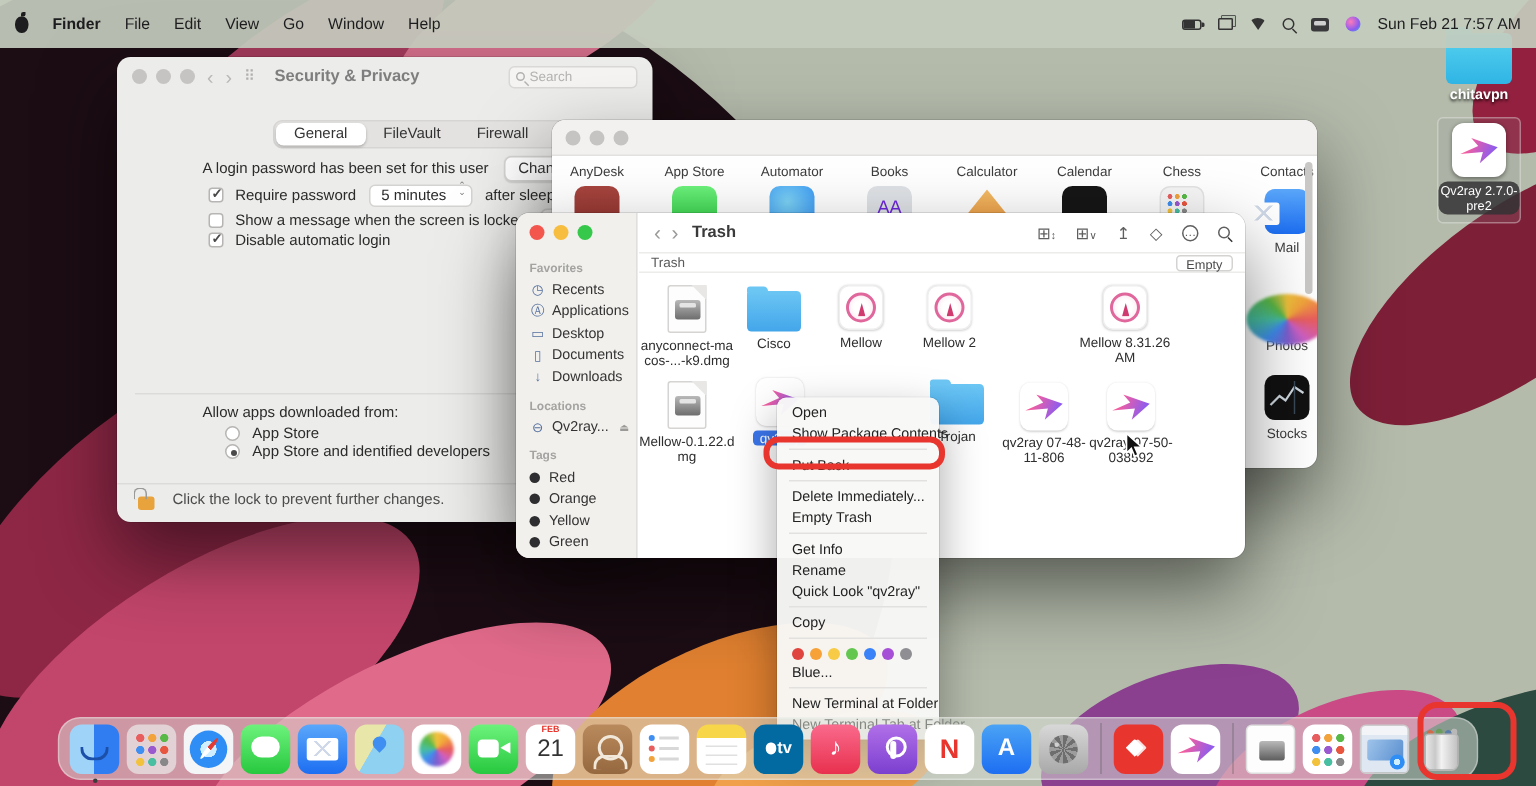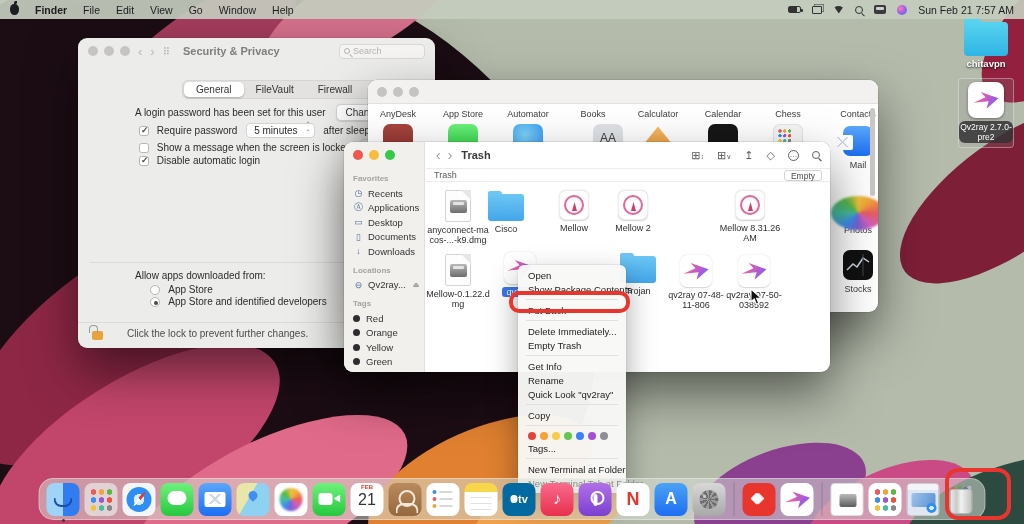--- a/index.html
+++ b/index.html
@@ -18,21 +18,21 @@
   .wp-l5 { left:250px; top:-30px; width:220px; height:80px; background:#d7718d; transform:rotate(-30deg); }
   .wp-or { left:360px; top:430px; width:240px; height:110px; background:#e08030; transform:rotate(-24deg); }
   .wp-or2 { left:470px; top:480px; width:160px; height:70px; background:#f0a04a; transform:rotate(-18deg); }
   .wp-r1 { left:880px; top:140px; width:260px; height:110px; background:#7e1f38; transform:rotate(-36deg); }
   .wp-r2 { left:960px; top:-30px; width:220px; height:100px; background:#93203f; transform:rotate(-42deg); }
   .wp-p1 { left:690px; top:450px; width:180px; height:90px; background:#8a3f8f; transform:rotate(-20deg); }
   .wp-p2 { left:800px; top:470px; width:180px; height:90px; background:#c94a85; transform:rotate(-24deg); }
   .wp-g1 { left:900px; top:460px; width:260px; height:120px; background:#2c4a40; transform:rotate(-14deg); }
 
   
-  .menubar { left:0; top:0; width:1024px; height:19px; background:rgba(196,204,190,.92); z-index:40;
+  .menubar { left:0; top:0; width:1024px; height:32px; background:rgba(196,204,190,.92); z-index:40;
              display:flex; align-items:center; font-size:10.5px; color:#1d1d1f; padding:0 10px; }
   .menubar .mi { margin-right:16px; }
   .menubar .app-name { font-weight:bold; }
   .apple { width:9px; height:11px; background:#1d1d1f; border-radius:45% 45% 48% 48%; display:inline-block; margin-right:16px; position:relative; }
   .apple::before { content:""; position:absolute; top:-3px; left:4px; width:3px; height:3px; background:#1d1d1f; border-radius:50% 0; }
   .mb-right { margin-left:auto; display:flex; align-items:center; gap:11px; }
   .mb-ic { display:inline-block; }
   .mb-batt { width:13px; height:7px; border:1px solid #333; border-radius:2px; position:relative; background:linear-gradient(90deg,#333 70%,transparent 70%); }
   .mb-batt::after { content:""; position:absolute; right:-3px; top:1.5px; width:2px; height:3px; background:#333; border-radius:0 1px 1px 0; }
   .mb-stack { width:10px; height:8px; border:1px solid #333; border-radius:1px; box-shadow:2px -2px 0 -0.5px #b9c3b3, 2px -2px 0 0 #333; }
@@ -67,21 +67,21 @@
   .btn { display:inline-block; background:#fff; border:1px solid #d4d3d1; border-radius:5px; padding:2px 8px; font-size:10px; color:#333;
          box-shadow:0 .5px 1px rgba(0,0,0,.12); }
   .btn.dis { color:#b9b8b6; background:#f2f1ef; }
   .cb { display:inline-block; width:10px; height:10px; border:1px solid #b6b5b3; background:#fff; border-radius:2.5px; vertical-align:-2px; margin-right:5px; position:relative; }
   .cb.ck::after { content:"✓"; position:absolute; left:1px; top:-2px; font-size:9px; color:#4a4a4a; font-weight:bold; }
   .rad { display:inline-block; width:10px; height:10px; border:1px solid #b6b5b3; background:#fff; border-radius:50%; vertical-align:-2px; margin-right:6px; position:relative; }
   .rad.on::after { content:""; position:absolute; left:2.5px; top:2.5px; width:4px; height:4px; border-radius:50%; background:#4a4a4a; }
   .dd { display:inline-block; background:#fff; border:1px solid #d4d3d1; border-radius:4px; padding:1px 16px 1px 7px; position:relative; }
   .dd::after { content:"⌃\A⌄"; white-space:pre; position:absolute; right:3px; top:-2px; font-size:6px; line-height:5px; color:#777; }
   .hr { position:absolute; height:1px; background:#dcdbd9; }
-  .lockrow { position:absolute; left:14px; bottom:8px; display:flex; align-items:center; gap:24px; color:#4c4c4c; }
+  .lockrow { position:absolute; left:14px; bottom:8px; display:flex; align-items:center; gap:12px; color:#4c4c4c; }
   .padlock { width:11px; height:9px; background:#e8a33c; border-radius:2px; position:relative; margin-top:5px; }
   .padlock::before { content:""; position:absolute; left:-3px; top:-6px; width:7px; height:7px; border:1.6px solid #9a9a98; border-bottom:none; border-radius:4px 4px 0 0; }
 
   
   .apps { left:368px; top:80px; width:510px; height:232px; background:#fff; z-index:8; overflow:hidden; }
   .apps-title { height:24px; background:#f2f1ef; border-bottom:1px solid #e2e1df; display:flex; align-items:center; padding:0 9px; }
   .apps-title .cap { position:absolute; left:0; right:0; text-align:center; color:#9d9c9a; font-size:10.5px; font-weight:bold; }
   .apps-label { position:absolute; font-size:9px; color:#3c3c3c; text-align:center; width:70px; transform:translateX(-50%); }
   .picon { position:absolute; width:30px; height:30px; border-radius:7px; transform:translateX(-50%); }
   .ritem { position:absolute; transform:translateX(-50%); text-align:center; width:64px; font-size:9px; color:#3c3c3c; }
@@ -316,21 +316,21 @@
   <div class="apps-label" style="left:160px; top:29px;">Automator</div>
   <div class="apps-label" style="left:225px; top:29px;">Books</div>
   <div class="apps-label" style="left:290px; top:29px;">Calculator</div>
   <div class="apps-label" style="left:355px; top:29px;">Calendar</div>
   <div class="apps-label" style="left:420px; top:29px;">Chess</div>
   <div class="apps-label" style="left:490px; top:29px;">Contacts</div>
 
   <div class="picon" style="left:30px;  top:44px; background:linear-gradient(#a8453f,#8e322d);"></div>
   <div class="picon" style="left:95px;  top:44px; background:linear-gradient(#6df27c,#27c83f);"></div>
   <div class="picon" style="left:160px; top:44px; background:radial-gradient(circle at 40% 35%,#7dd3f5,#2f8ef5);"></div>
-  <div class="picon" style="left:240px; top:44px; background:#dfe2e6; color:#404040; text-align:center; font-size:12px; line-height:28px;">AA</div>
+  <div class="picon" style="left:225px; top:44px; background:#dfe2e6; color:#6d28d9; text-align:center; font-size:12px; line-height:28px;">AA</div>
   <div class="picon" style="left:290px; top:44px; background:linear-gradient(#f5c06a,#e8913a); clip-path:polygon(50% 8%,100% 70%,100% 100%,0 100%,0 70%);"></div>
   <div class="picon" style="left:355px; top:44px; background:#161616;"></div>
   <div class="picon" style="left:420px; top:44px; background:#f6f6f6; box-shadow:inset 0 0 0 1px #e4e4e4;">
       <span class="dots9" style="transform:scale(.6); transform-origin:4px 4px;"></span>
     </div>
 
   <div class="ritem" style="left:490px; top:111px;">
     <div class="ic dk-photos"></div>
     <span>Photos</span>
   </div>
@@ -423,21 +423,21 @@
       <span>Trash</span>
       <span class="empty-btn">Empty</span>
     </div>
 
     <div class="file" style="left:32px; top:48px;">
       <div class="fi fi-dmg">
           <span class="disk"></span>
         </div>
       <div class="flabel" style="word-break:break-all;">anyconnect-macos-...-k9.dmg</div>
     </div>
-    <div class="file" style="left:80px; top:48px;">
+    <div class="file" style="left:90px; top:48px;">
       <div class="fi fi-folder"></div>
       <div class="flabel">Cisco</div>
     </div>
     <div class="file" style="left:148px; top:48px;">
       <div class="fi fi-mellow">
           <span class="ring"></span>
           <span class="tower"></span>
         </div>
       <div class="flabel">Mellow</div>
     </div>
@@ -504,21 +504,21 @@
   <div class="sep"></div>
   <div class="dots">
     <i style="background: rgb(224, 68, 62);"></i>
     <i style="background: rgb(247, 162, 57);"></i>
     <i style="background: rgb(247, 203, 69);"></i>
     <i style="background: rgb(99, 199, 79);"></i>
     <i style="background: rgb(58, 130, 247);"></i>
     <i style="background: rgb(165, 80, 215);"></i>
     <i style="background: rgb(142, 142, 147);"></i>
   </div>
-  <div class="mi">Tags...</div>
+  <div class="mi">Blue...</div>
   <div class="sep"></div>
   <div class="mi">New Terminal at Folder</div>
   <div class="mi">New Terminal Tab at Folder</div>
 </div>
 
 <div class="abs anno" style="left:509px; top:291px; width:121px; height:22px;"></div>
 
 <div class="abs menubar">
   <span class="apple"></span>
   <span class="mi app-name">Finder</span>

